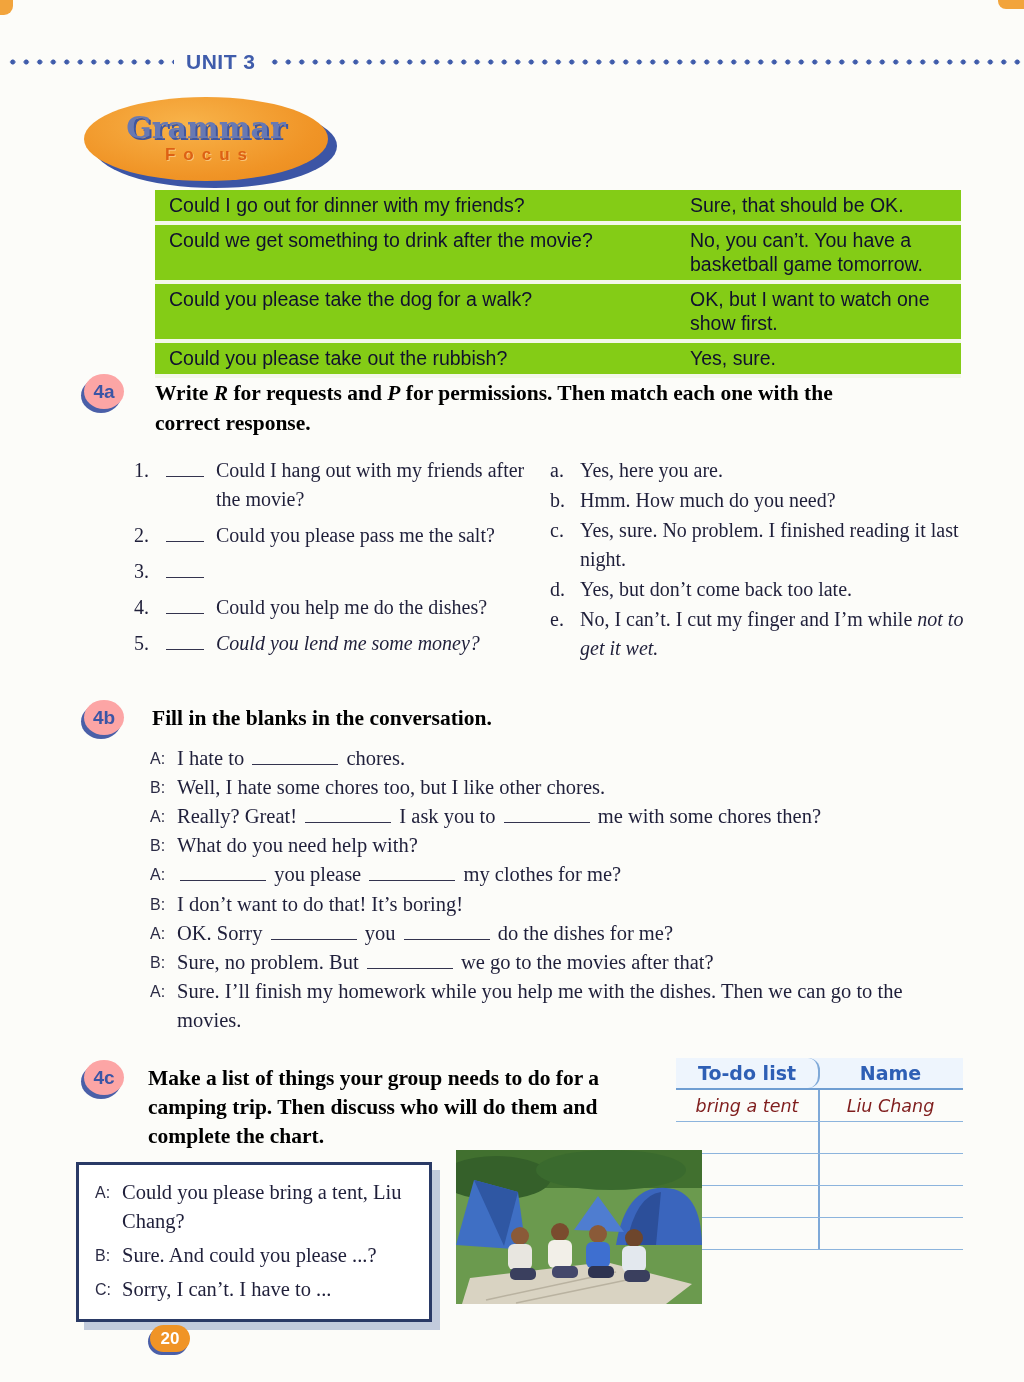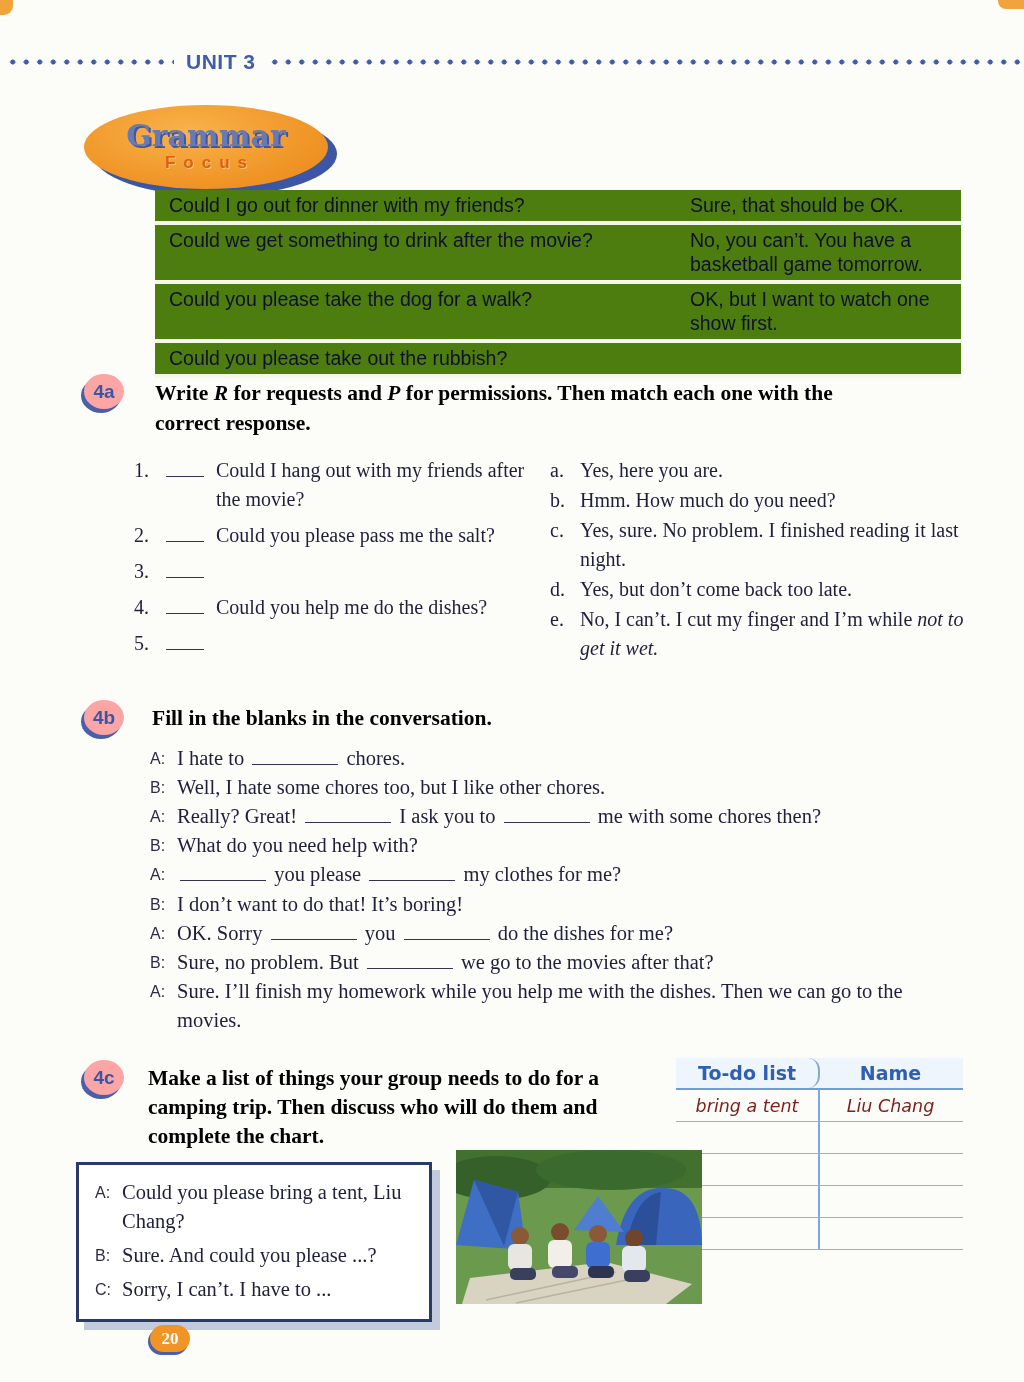--- a/index.html
+++ b/index.html
@@ -14,32 +14,32 @@
   
   .unit-bar{position:absolute;left:0;right:0;top:52px;height:20px;display:flex;align-items:center;}
   .dots{height:6px;background-image:radial-gradient(circle,#3f5cab 2.3px,transparent 2.8px);
         background-size:13.5px 6px;background-repeat:repeat-x;background-position:left center;}
   .dots.left{width:168px;margin-left:6px;}
   .dots.right{flex:1;}
   .unit-label{margin:8px 12px;font-family:"Liberation Sans",sans-serif;font-weight:bold;
               font-size:21px;color:#3f5cab;letter-spacing:.5px;text-align:center;}
 
   
-  .gf-badge{position:absolute;left:84px;top:105px;width:244px;height:84px;}
+  .gf-badge{position:absolute;left:84px;top:97px;width:244px;height:84px;}
   .gf-shadow{position:absolute;inset:0;transform:translate(9px,7px);border-radius:50%;background:#3c55a5;}
   .gf-ellipse{position:absolute;inset:0;border-radius:50%;
               background:radial-gradient(ellipse at 42% 32%, #f8b34a 0%, #f09426 65%, #e8891c 100%);
               display:flex;flex-direction:column;align-items:center;justify-content:center;}
   .gf-title{font-family:"DejaVu Serif",serif;font-weight:bold;font-size:30px;color:#6879b3;
             text-shadow:2px 2px 0 #40569e;line-height:1;}
   .gf-sub{font-family:"Liberation Sans",sans-serif;font-weight:bold;font-size:17px;color:#dd6114;
           letter-spacing:8px;text-indent:8px;margin-top:2px;text-shadow:1px 1px 0 #f8c478;}
 
   
-  .gtable{position:absolute;left:155px;top:190px;width:806px;background:#4d7c0f;
+  .gtable{position:absolute;left:155px;top:190px;width:806px;background:#84cc16;
           font-family:"Liberation Sans",sans-serif;}
   .grow{display:grid;grid-template-columns:521px 1fr;border-bottom:4px solid #f3f8e9;}
   .gcell{padding:4px 12px 4px 14px;font-size:19.5px;line-height:1.2;color:#10102e;}
 
   
   .sec-badge{position:absolute;width:40px;height:35px;border-radius:50%;background:#fca5a5;
              color:#3b55a5;font-family:"Liberation Sans",sans-serif;font-weight:bold;font-size:19px;
              display:flex;align-items:center;justify-content:center;
              box-shadow:-3px 4px 0 #4a5fa8;}
   .sec-head{position:absolute;font-weight:bold;font-size:21.5px;line-height:1.4;color:#000000;}
@@ -74,21 +74,21 @@
               border:3px solid #2a3a66;box-shadow:8px 8px 0 #c2cbdc;padding:13px 14px 10px 16px;
               box-sizing:border-box;}
   .speech-box .conv-line{margin-bottom:5px;}
 
   
   .photo{position:absolute;left:456px;top:1150px;width:246px;height:154px;overflow:hidden;}
 
   
   .page-num{position:absolute;left:150px;top:1325px;width:40px;height:27px;border-radius:14px;
             background:#f09426;box-shadow:-2px 3px 0 #4a5fa8;color:#fff;
-            font-family:Liberation Serif, serif;font-weight:bold;font-size:17px;
+            font-family:Liberation Sans, sans-serif;font-weight:bold;font-size:17px;
             display:flex;align-items:center;justify-content:center;}
 </style>
 </head>
 <body>
 
 <div class="page">
 
   <div class="corner tl"></div>
   <div class="corner tr"></div>
 
@@ -118,20 +118,21 @@
         <div class="gcell">No, you can’t. You have a basketball game tomorrow.</div>
       </div>
 
       <div class="grow">
         <div class="gcell">Could you please take the dog for a walk?</div>
         <div class="gcell">OK, but I want to watch one show first.</div>
       </div>
 
       <div class="grow">
         <div class="gcell">Could you please take out the rubbish?</div>
+        <div class="gcell">Yes, sure.</div>
       </div>
 
   </div>
 
   <div class="sec-badge" style="left:84px;top:374px;">4a</div>
   <div class="sec-head" style="left:155px;top:378px;width:724px;"><span>Write </span><span style="font-style: italic;">R</span><span> for requests and </span><span style="font-style: italic;">P</span><span> for permissions. Then match each one with the correct response.</span></div>
 
   <div class="match">
     <div class="match-left">
 
@@ -164,20 +165,21 @@
             <span class="blank-s"></span>
           </div>
           <div class="mtext"><span>Could you help me do the dishes?</span></div>
         </div>
 
         <div class="mitem">
           <div class="mnum">5.</div>
           <div class="mblank">
             <span class="blank-s"></span>
           </div>
+          <div class="mtext"><span style="font-style: italic;">Could you lend me some money?</span></div>
         </div>
 
     </div>
     <div class="match-right">
 
         <div class="ritem">
           <div class="rletter">a.</div>
           <div class="rtext"><span>Yes, here you are.</span></div>
         </div>
 

